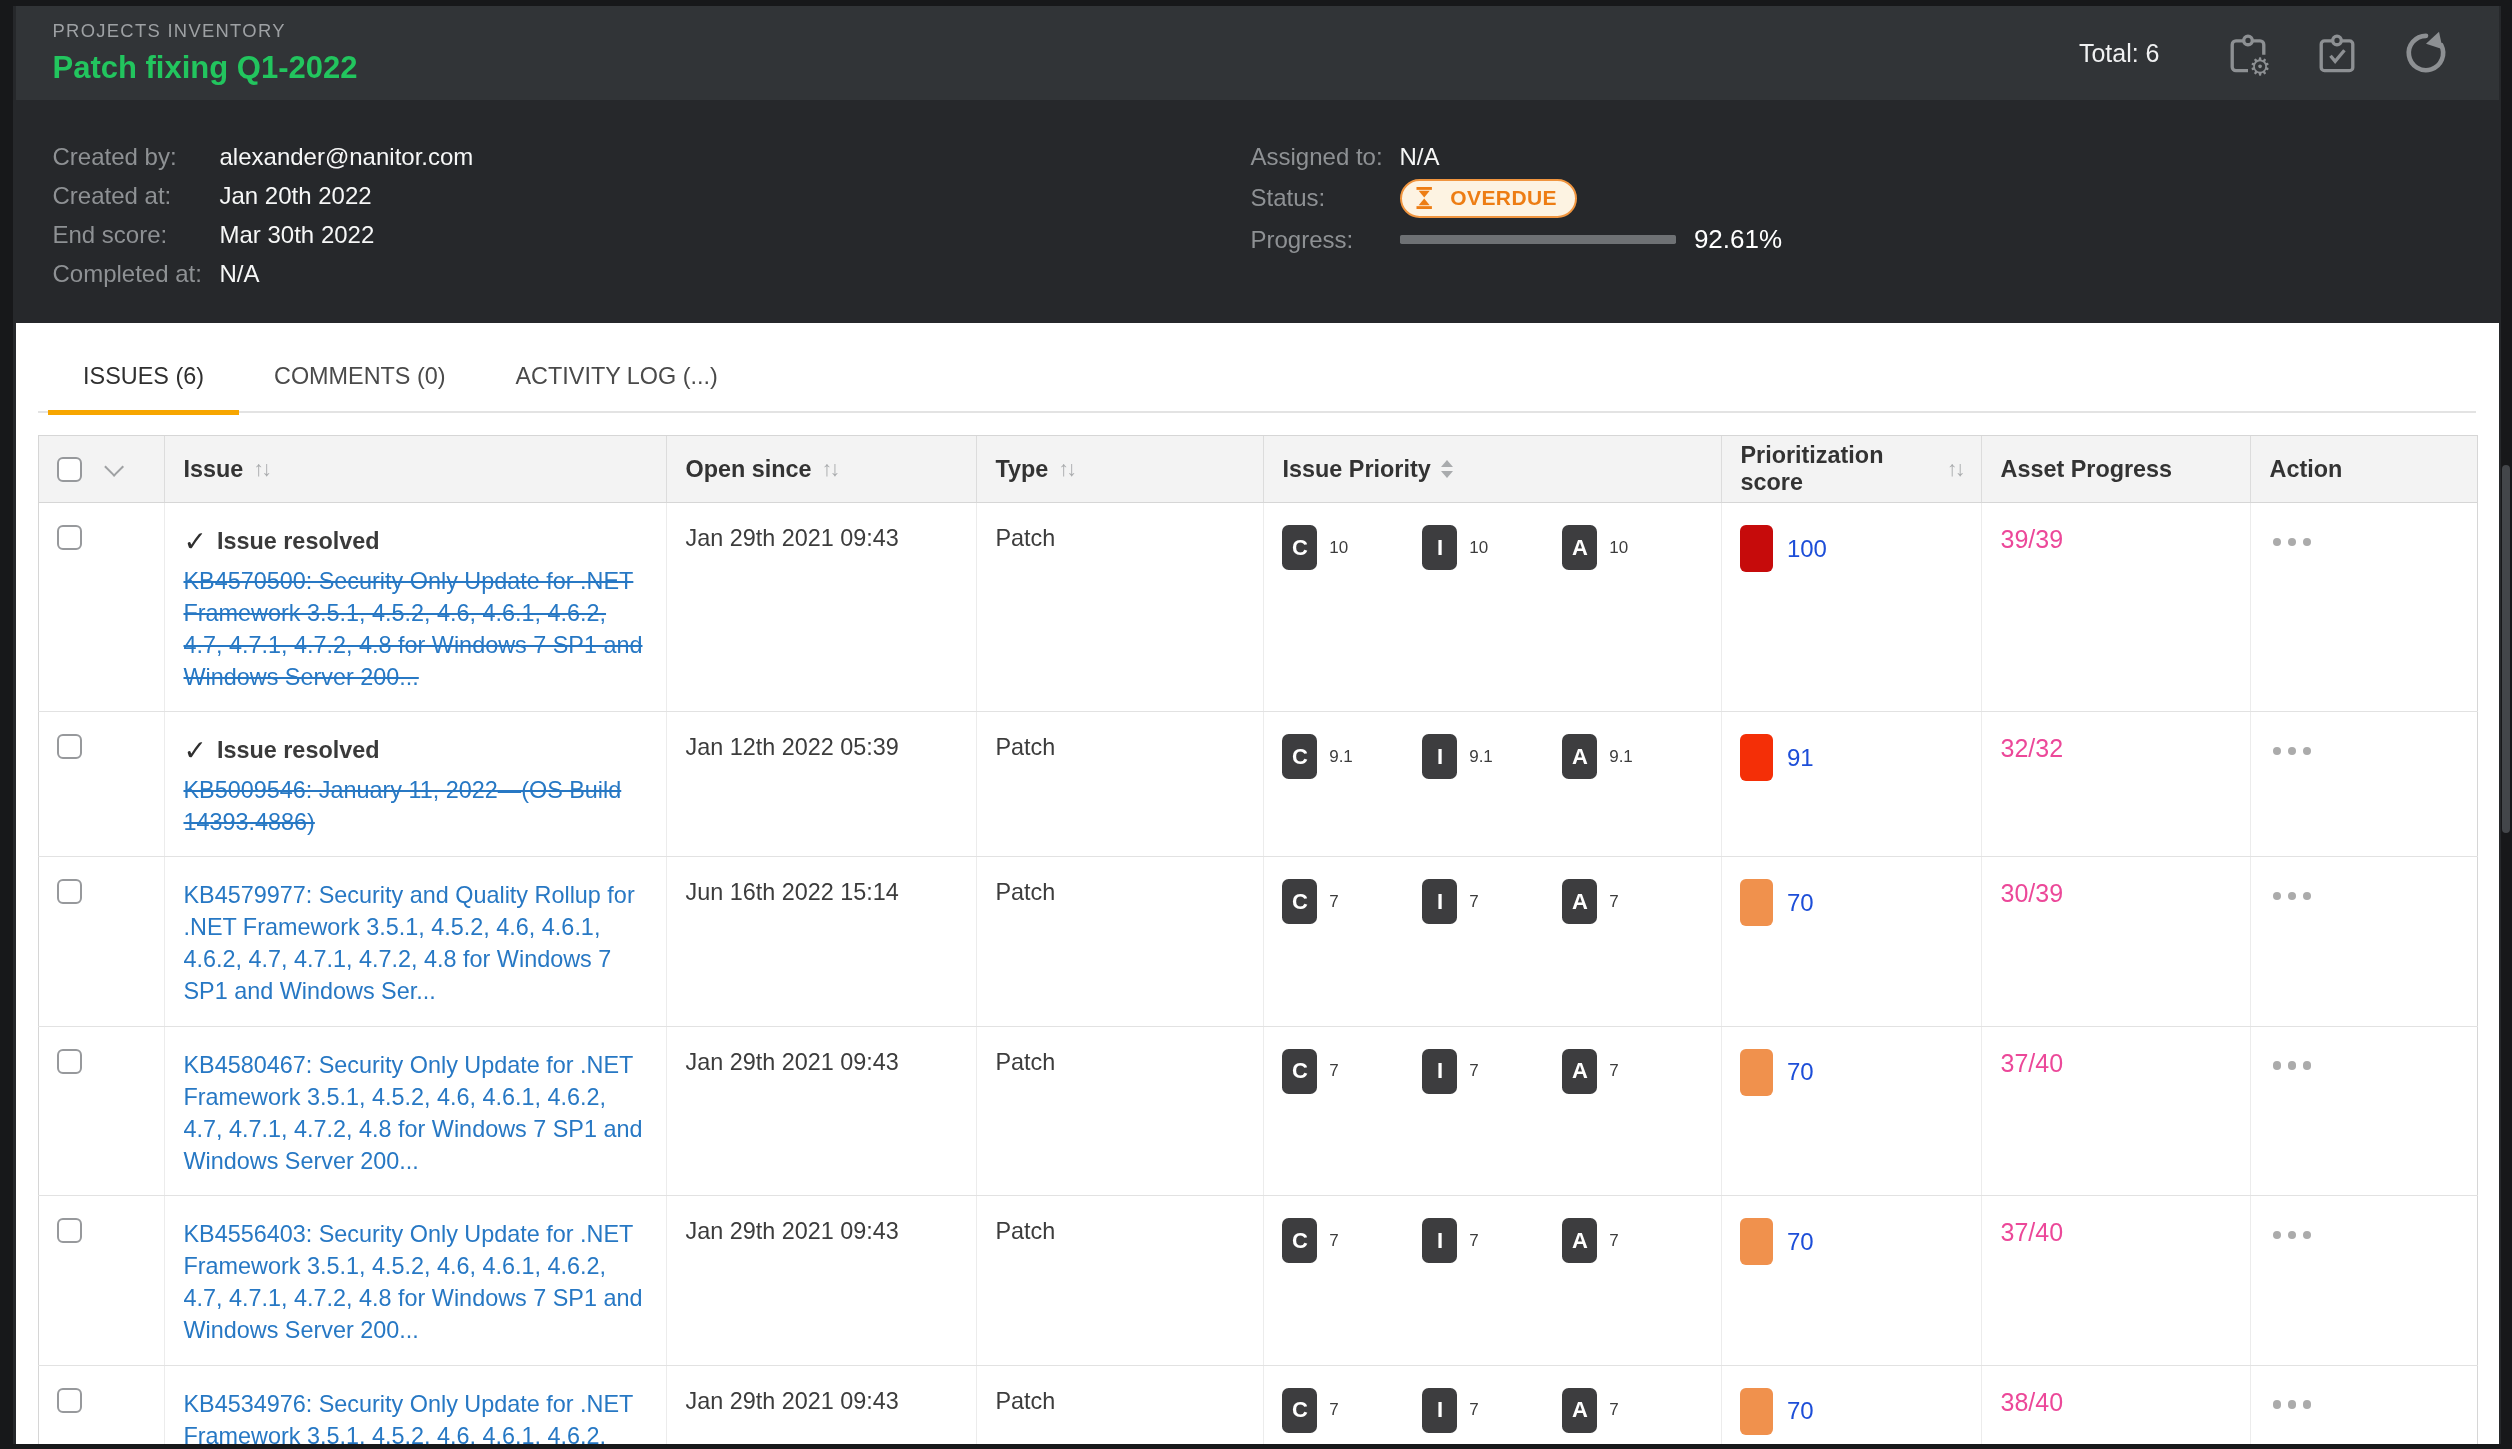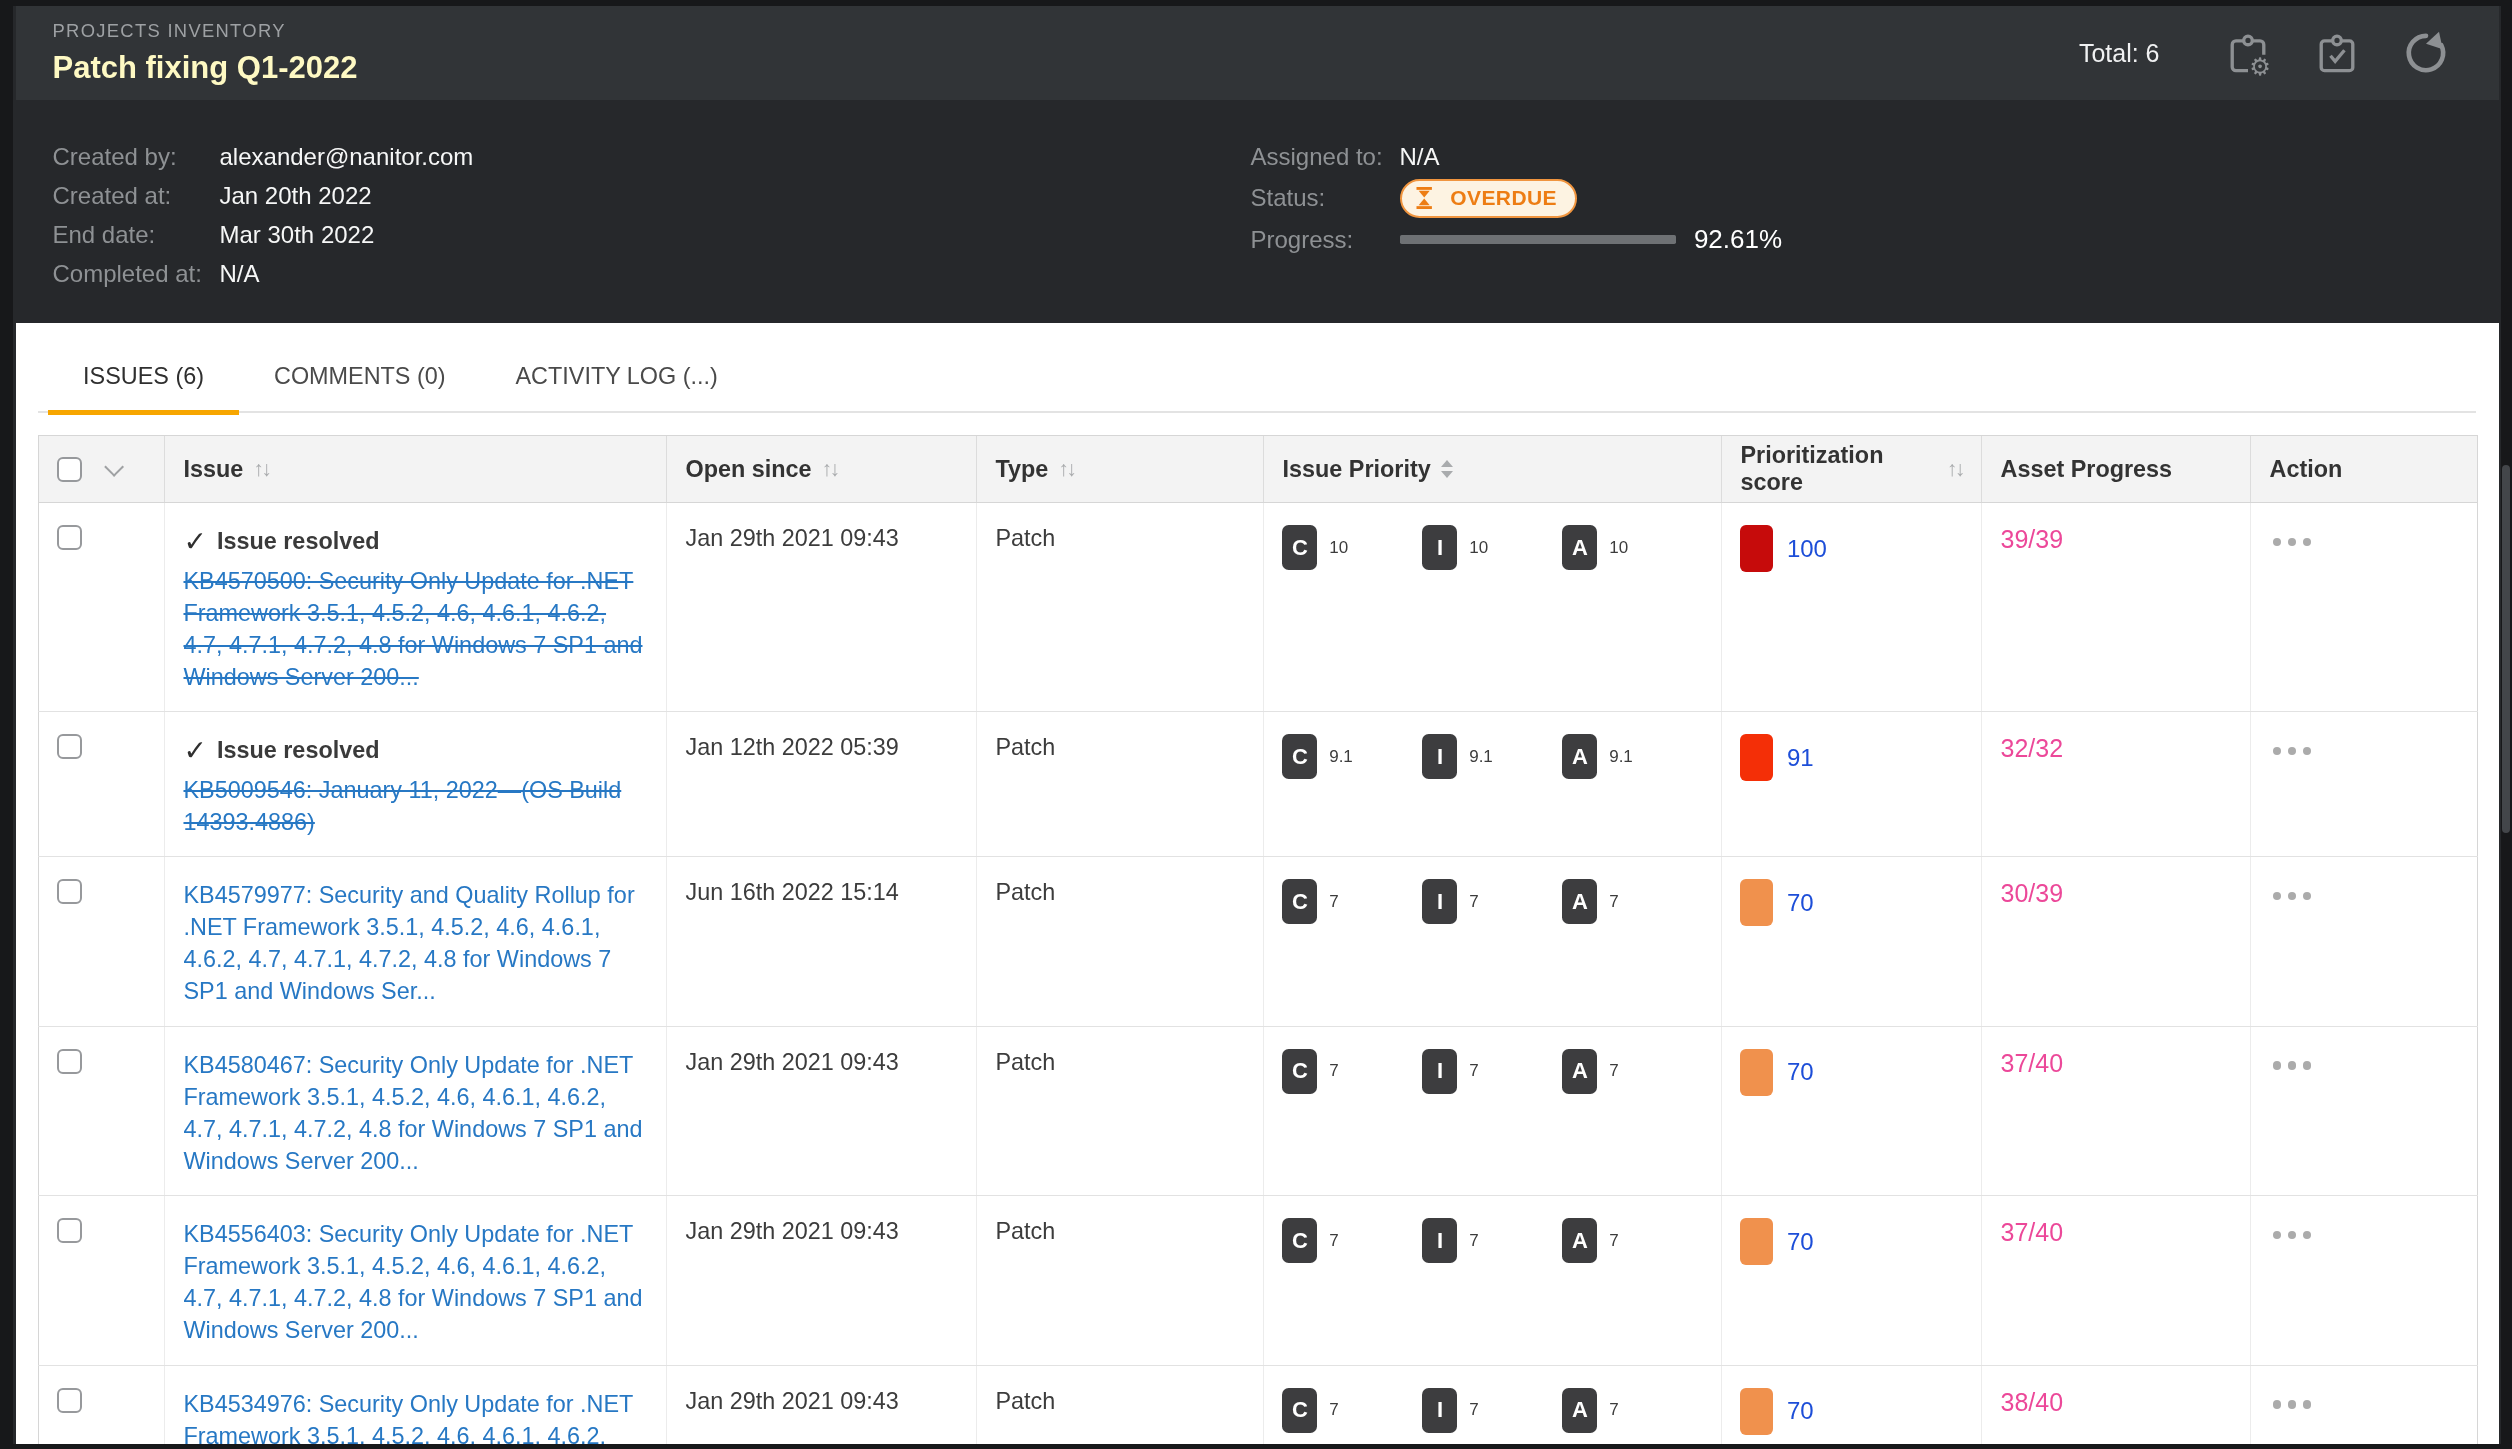--- a/index.html
+++ b/index.html
@@ -16,21 +16,21 @@
   }
   .page { width:100%; height:100%; padding:0 2.5px; }
 
   
   .appbar {
     background:#313437; height:94px; margin-top:0;
     display:flex; align-items:center; justify-content:space-between;
     padding:0 47px 0 37px;
   }
   .appbar-titles .eyebrow { color:#9ea1a4; font-size:18.4px; letter-spacing:1.3px; margin-bottom:8.4px; }
-  .appbar-titles .title { color:#fef9c3; font-size:31px; font-weight:bold;text-align:center; }
+  .appbar-titles .title { color:#22c55e; font-size:31px; font-weight:bold;text-align:center; }
   .appbar-right { display:flex; align-items:center; gap:37px; }
   .total { font-size:25px; color:#f0f1f2; margin-right:25px; }
   .bar-icon { width:52px; height:52px; display:inline-block; cursor:pointer; }
   .bar-icon svg { width:100%; height:100%; }
 
   
   .meta { display:flex; padding:37px 0 0 37px; }
   .meta-col-left { width:1198px; }
   .meta-row { display:flex; align-items:center; min-height:39px; font-size:24px; }
   .meta-label { color:#8e9194; width:167px; flex:0 0 auto; }
@@ -166,21 +166,21 @@
     <div class="meta-col-left">
         <div class="meta-row">
           <span class="meta-label">Created by:</span>
           <span class="meta-value">alexander@nanitor.com</span>
         </div>
         <div class="meta-row">
           <span class="meta-label">Created at:</span>
           <span class="meta-value">Jan 20th 2022</span>
         </div>
         <div class="meta-row">
-          <span class="meta-label">End date:</span>
+          <span class="meta-label">End score:</span>
           <span class="meta-value">Mar 30th 2022</span>
         </div>
         <div class="meta-row">
           <span class="meta-label">Completed at:</span>
           <span class="meta-value">N/A</span>
         </div>
       </div>
     <div class="meta-col-right">
       <div class="meta-row">
         <span class="meta-label wide">Assigned to:</span>

